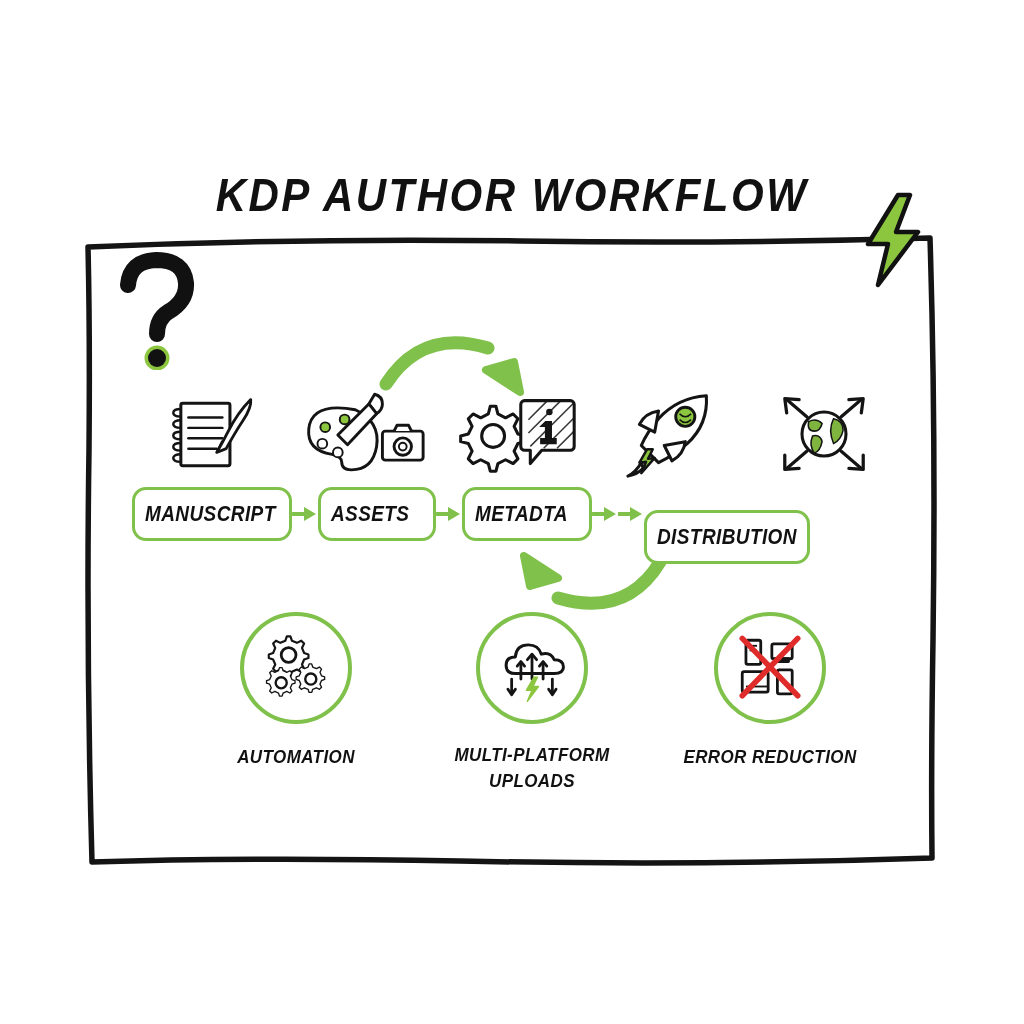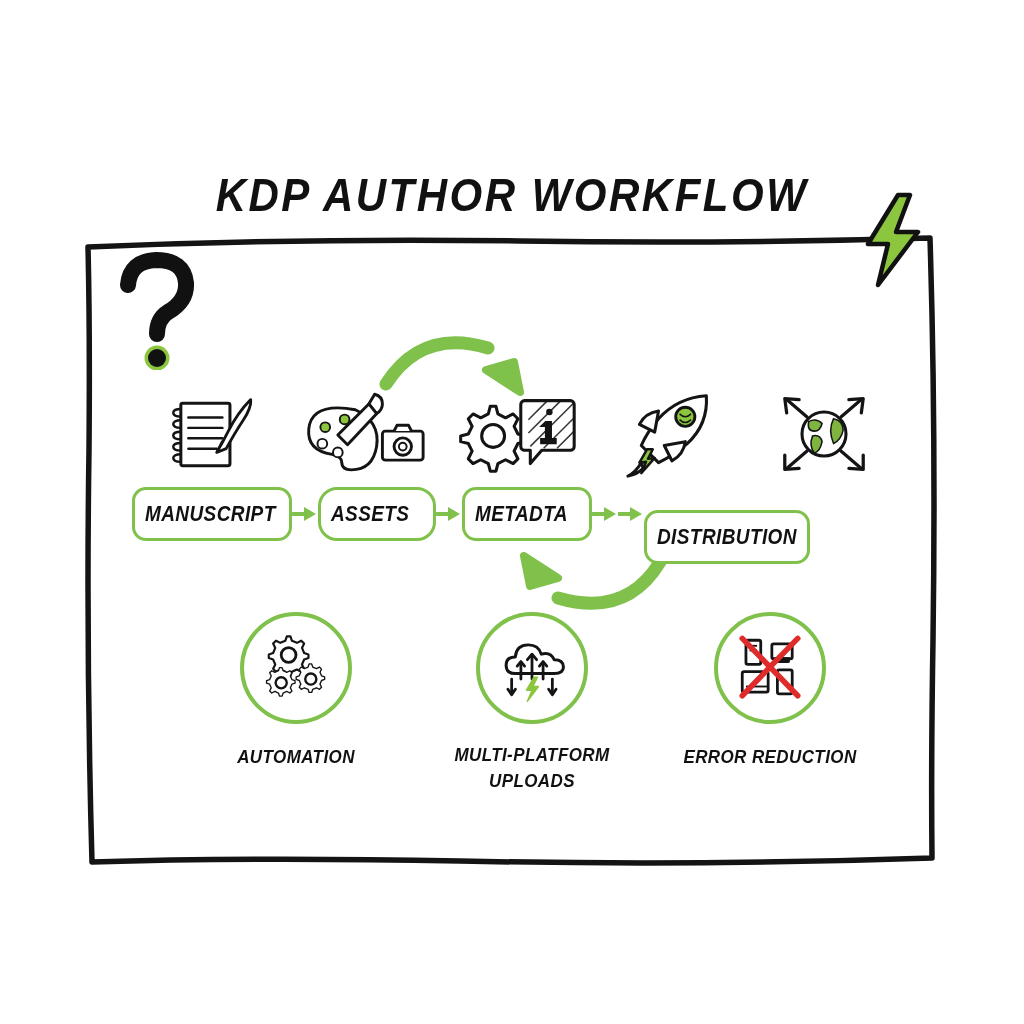--- a/index.html
+++ b/index.html
@@ -61,21 +61,21 @@
     white-space:nowrap;
   }
   .connector{
     width:26px;height:20px;flex:0 0 26px;
     display:flex;align-items:center;justify-content:center;
   }
   .connector svg{display:block;}
 
   
   .w-manuscript{flex:0 0 160px;}
-  .w-assets{flex:0 0 118px;border-radius:19px;}
+  .w-assets{flex:0 0 118px;}
   .w-metadta{flex:0 0 130px;}
   .w-delivery{flex:0 0 130px;}
   .w-distribution{flex:0 0 160px;margin-top:45px;}
 
   
   .icon-row{position:absolute;left:132px;top:388px;width:772px;height:92px;}
   .icon-slot{position:absolute;top:0;height:92px;display:flex;align-items:center;justify-content:center;}
   .icon-slot svg{display:block;}
 
   

